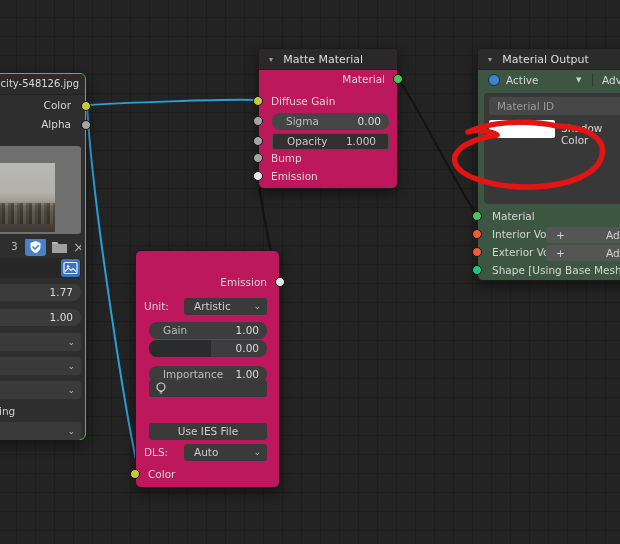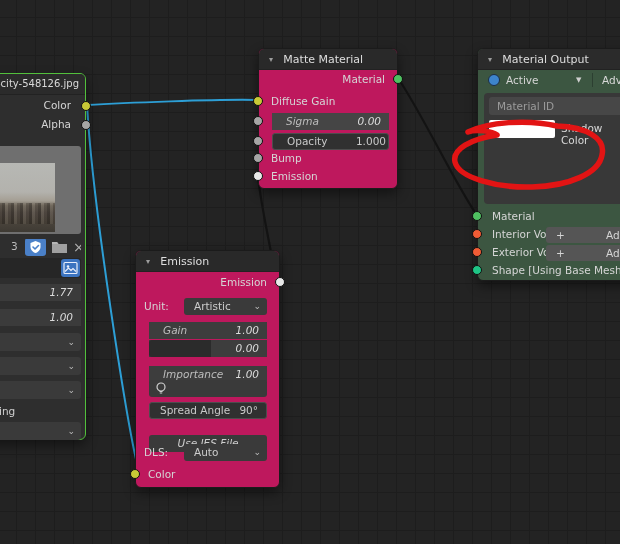--- a/index.html
+++ b/index.html
@@ -26,22 +26,22 @@
     padding-left:10px;white-space:nowrap;overflow:hidden;
   }
   .collapse{display:inline-block;color:#9d9d9d;font-size:8px;margin-right:7px;vertical-align:1px;}
   .hdr-title{color:#dedede;font-size:11px;}
   .row{position:absolute;white-space:nowrap;overflow:hidden;}
   .socket{
     position:absolute;width:10px;height:10px;border-radius:50%;
     border:1px solid #101010;box-sizing:border-box;z-index:5;
   }
   .slider{
-    position:absolute;background:#3d3d3d;border-radius:0;height:17px;line-height:17px;
-    overflow:hidden;color:#c9c9c9;font-style:italic;
+    position:absolute;background:#3d3d3d;border-radius:8px;height:17px;line-height:17px;
+    overflow:hidden;color:#c9c9c9;
   }
   .slider .lbl{position:absolute;left:14px;top:0;}
   .slider .val{position:absolute;right:8px;top:0;color:#dcdcdc;}
   .field{
     position:absolute;background:#303030;border:1px solid #4d4d4d;border-radius:3px;
     height:17px;line-height:15px;box-sizing:border-box;color:#c9c9c9;overflow:hidden;
   }
   .dropdown{
     position:absolute;background:#3a3a3a;border-radius:3px;height:17px;line-height:17px;
     color:#cccccc;overflow:hidden;
@@ -150,21 +150,21 @@
   <span class="socket" style="left:-6px;top:47px;background:#c9c936;"></span>
 
   <div class="slider" style="left:13px;right:8px;top:64px;background:#454545;">
     <span class="lbl" style="color:#bdbdbd;">Sigma</span>
     <span class="val">0.00</span>
   </div>
   <span class="socket" style="left:-6px;top:67px;background:#a5a5a5;"></span>
 
   <div class="field" style="left:13px;right:8px;top:84px;">
     <span class="lbl" style="position:absolute;left:14px;">Opacity</span>
-    <span class="val" style="position:absolute;right:2px;">1.000</span>
+    <span class="val" style="position:absolute;right:12px;">1.000</span>
   </div>
   <span class="socket" style="left:-6px;top:87px;background:#a5a5a5;"></span>
 
   <div class="in-label" style="top:101px;height:16px;line-height:16px;">Bump</div>
   <span class="socket" style="left:-6px;top:104px;background:#a5a5a5;"></span>
 
   <div class="in-label" style="top:119px;height:16px;line-height:16px;">Emission</div>
   <span class="socket" style="left:-6px;top:122px;background:#e8e8e8;"></span>
 </div>
 
@@ -218,24 +218,20 @@
   <div class="btn" style="left:68px;width:87px;top:196px;background:#555555;">
     <span style="position:absolute;left:10px;color:#d5d5d5;">+</span>
     <span style="position:absolute;left:60px;color:#d5d5d5;">Ad</span>
   </div>
 
   <div class="in-label" style="top:213px;height:16px;line-height:16px;left:14px;">Shape [Using Base Mesh]</div>
   <span class="socket" style="left:-6px;top:216px;background:#1ec585;"></span>
 </div>
 
 <div class="node" style="left:135px;top:250px;width:145px;height:238px;z-index:2;">
-  <div class="node-header">
-    <span class="collapse">▾</span>
-    <span class="hdr-title">Emission</span>
-  </div>
 
   <div class="out-label" style="top:23px;height:16px;line-height:16px;">Emission</div>
   <span class="socket" style="right:-6px;top:26px;background:#e8e8e8;"></span>
 
   <div class="row" style="left:8px;top:47px;height:17px;line-height:17px;">Unit:</div>
   <div class="dropdown" style="left:48px;right:12px;top:47px;padding-left:10px;">
     <span>Artistic</span>
     <span class="chev">⌄</span>
   </div>
 
@@ -254,26 +250,22 @@
     <span class="val">1.00</span>
   </div>
 
   <div class="btn" style="left:13px;right:12px;top:129px;height:17px;text-align:left;">
     <svg width="16" height="17" viewBox="0 0 16 17" style="margin-left:4px;">
       <circle cx="8" cy="7" r="4" fill="none" stroke="#d0d0d0" stroke-width="1.2"></circle>
       <path d="M6.5 11.5 h3 M6.8 13 h2.4" stroke="#d0d0d0" stroke-width="1.1" fill="none"></path>
     </svg>
   </div>
 
-  <div class="field" style="left:13px;right:12px;top:151px;">
-    <span style="position:absolute;left:10px;">Spread Angle</span>
-    <span style="position:absolute;right:8px;">90°</span>
-  </div>
-
-  <div class="btn" style="left:13px;right:12px;top:184px;height:17px;line-height:17px;font-style:italic;">
+
+  <div class="btn" style="left:13px;right:12px;top:172px;height:17px;line-height:17px;">
     <span>Use IES File</span>
   </div>
 
   <div class="row" style="left:8px;top:193px;height:17px;line-height:17px;">DLS:</div>
   <div class="dropdown" style="left:48px;right:12px;top:193px;padding-left:10px;">
     <span>Auto</span>
     <span class="chev">⌄</span>
   </div>
 
   <div class="in-label" style="top:215px;height:16px;line-height:16px;">Color</div>

